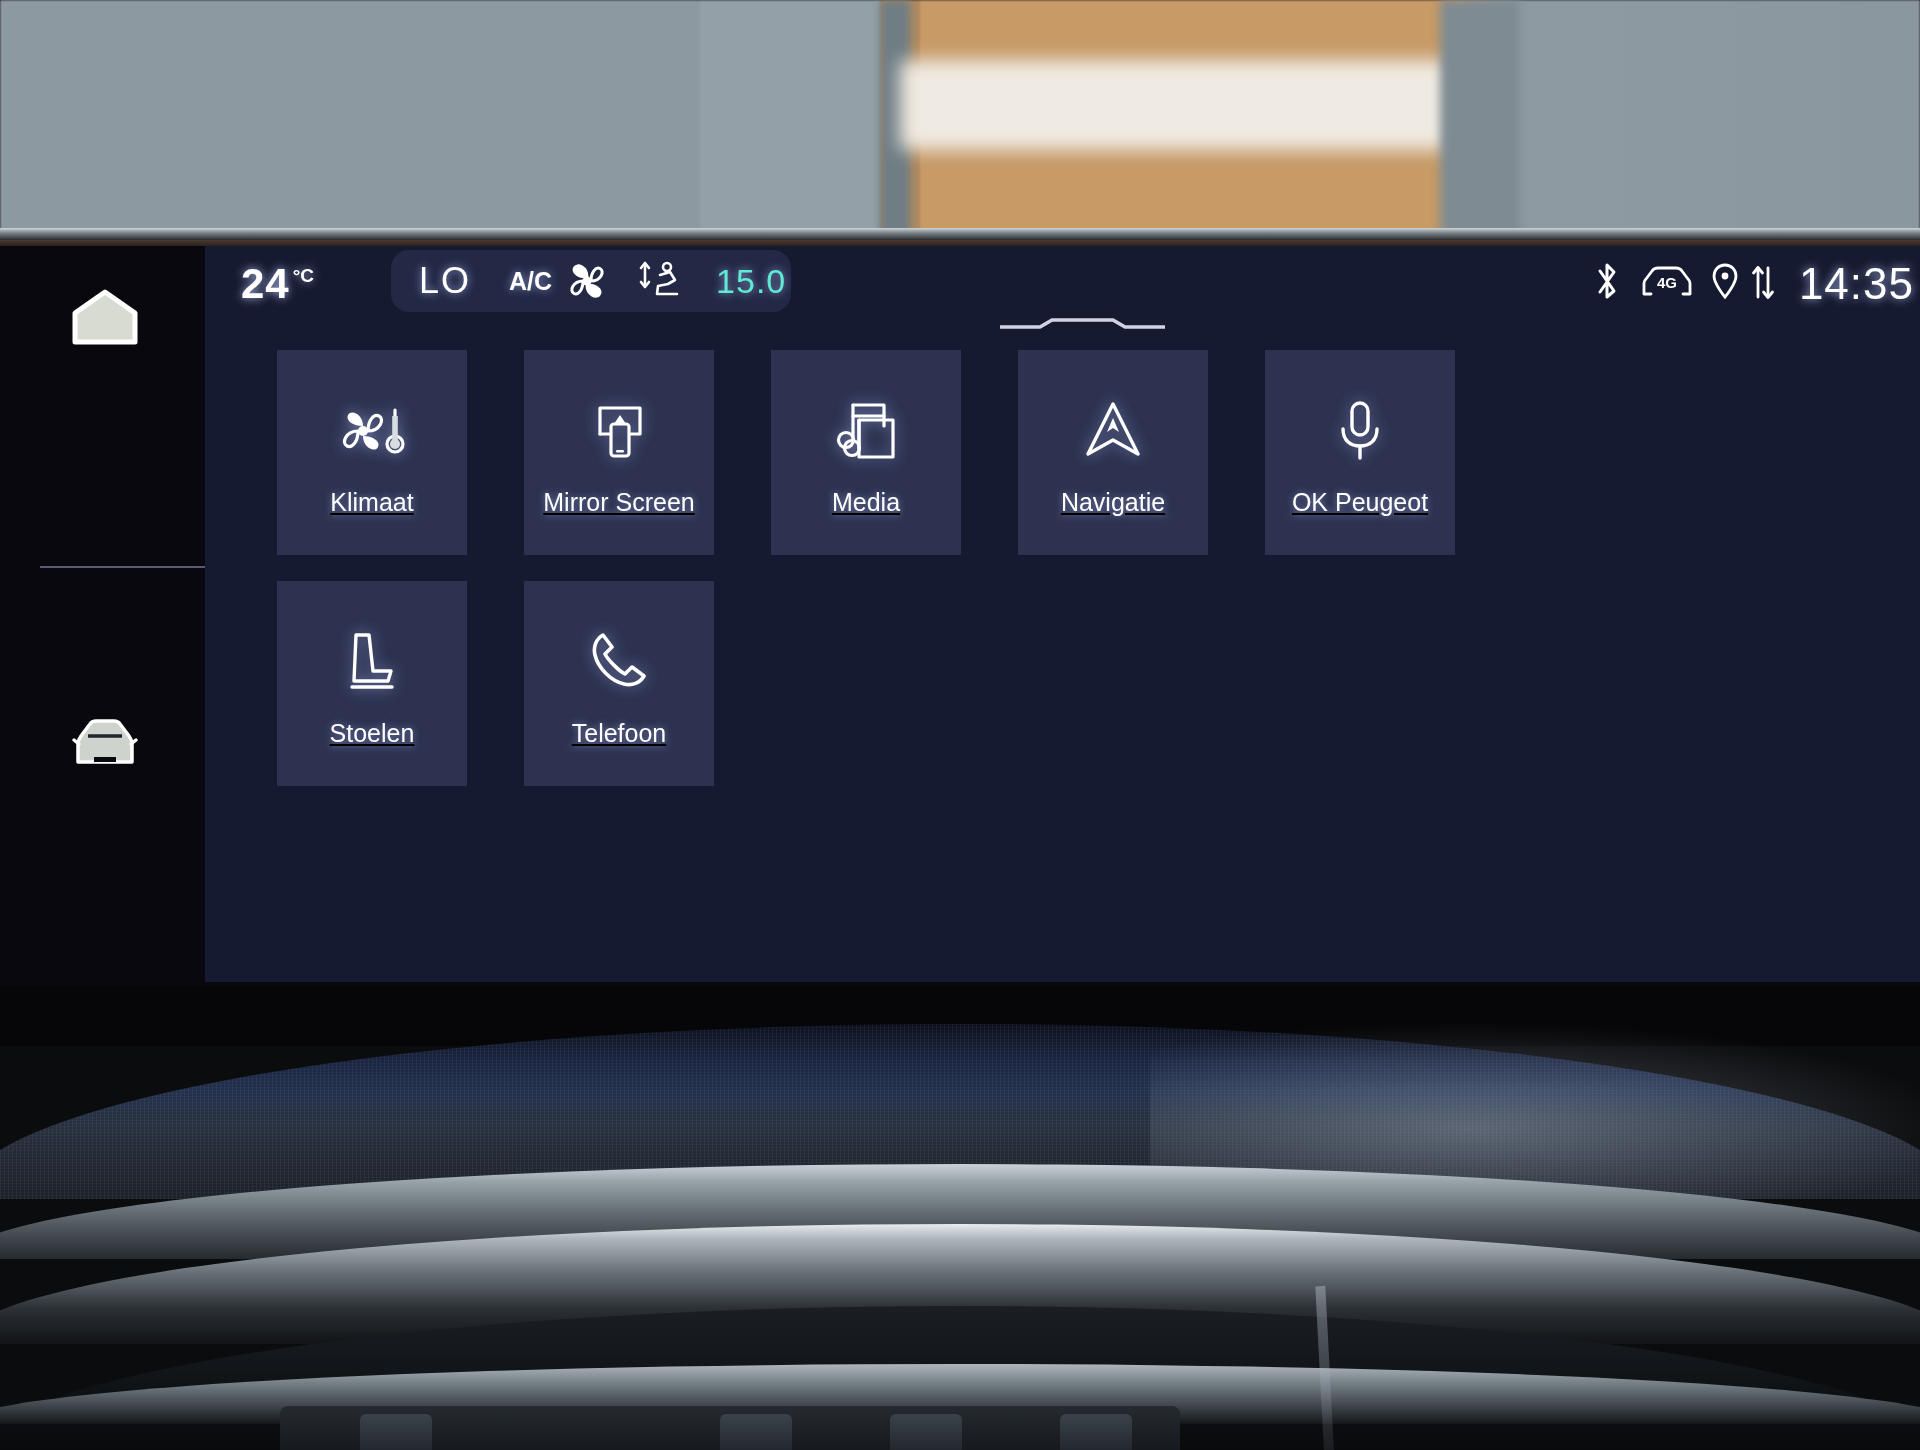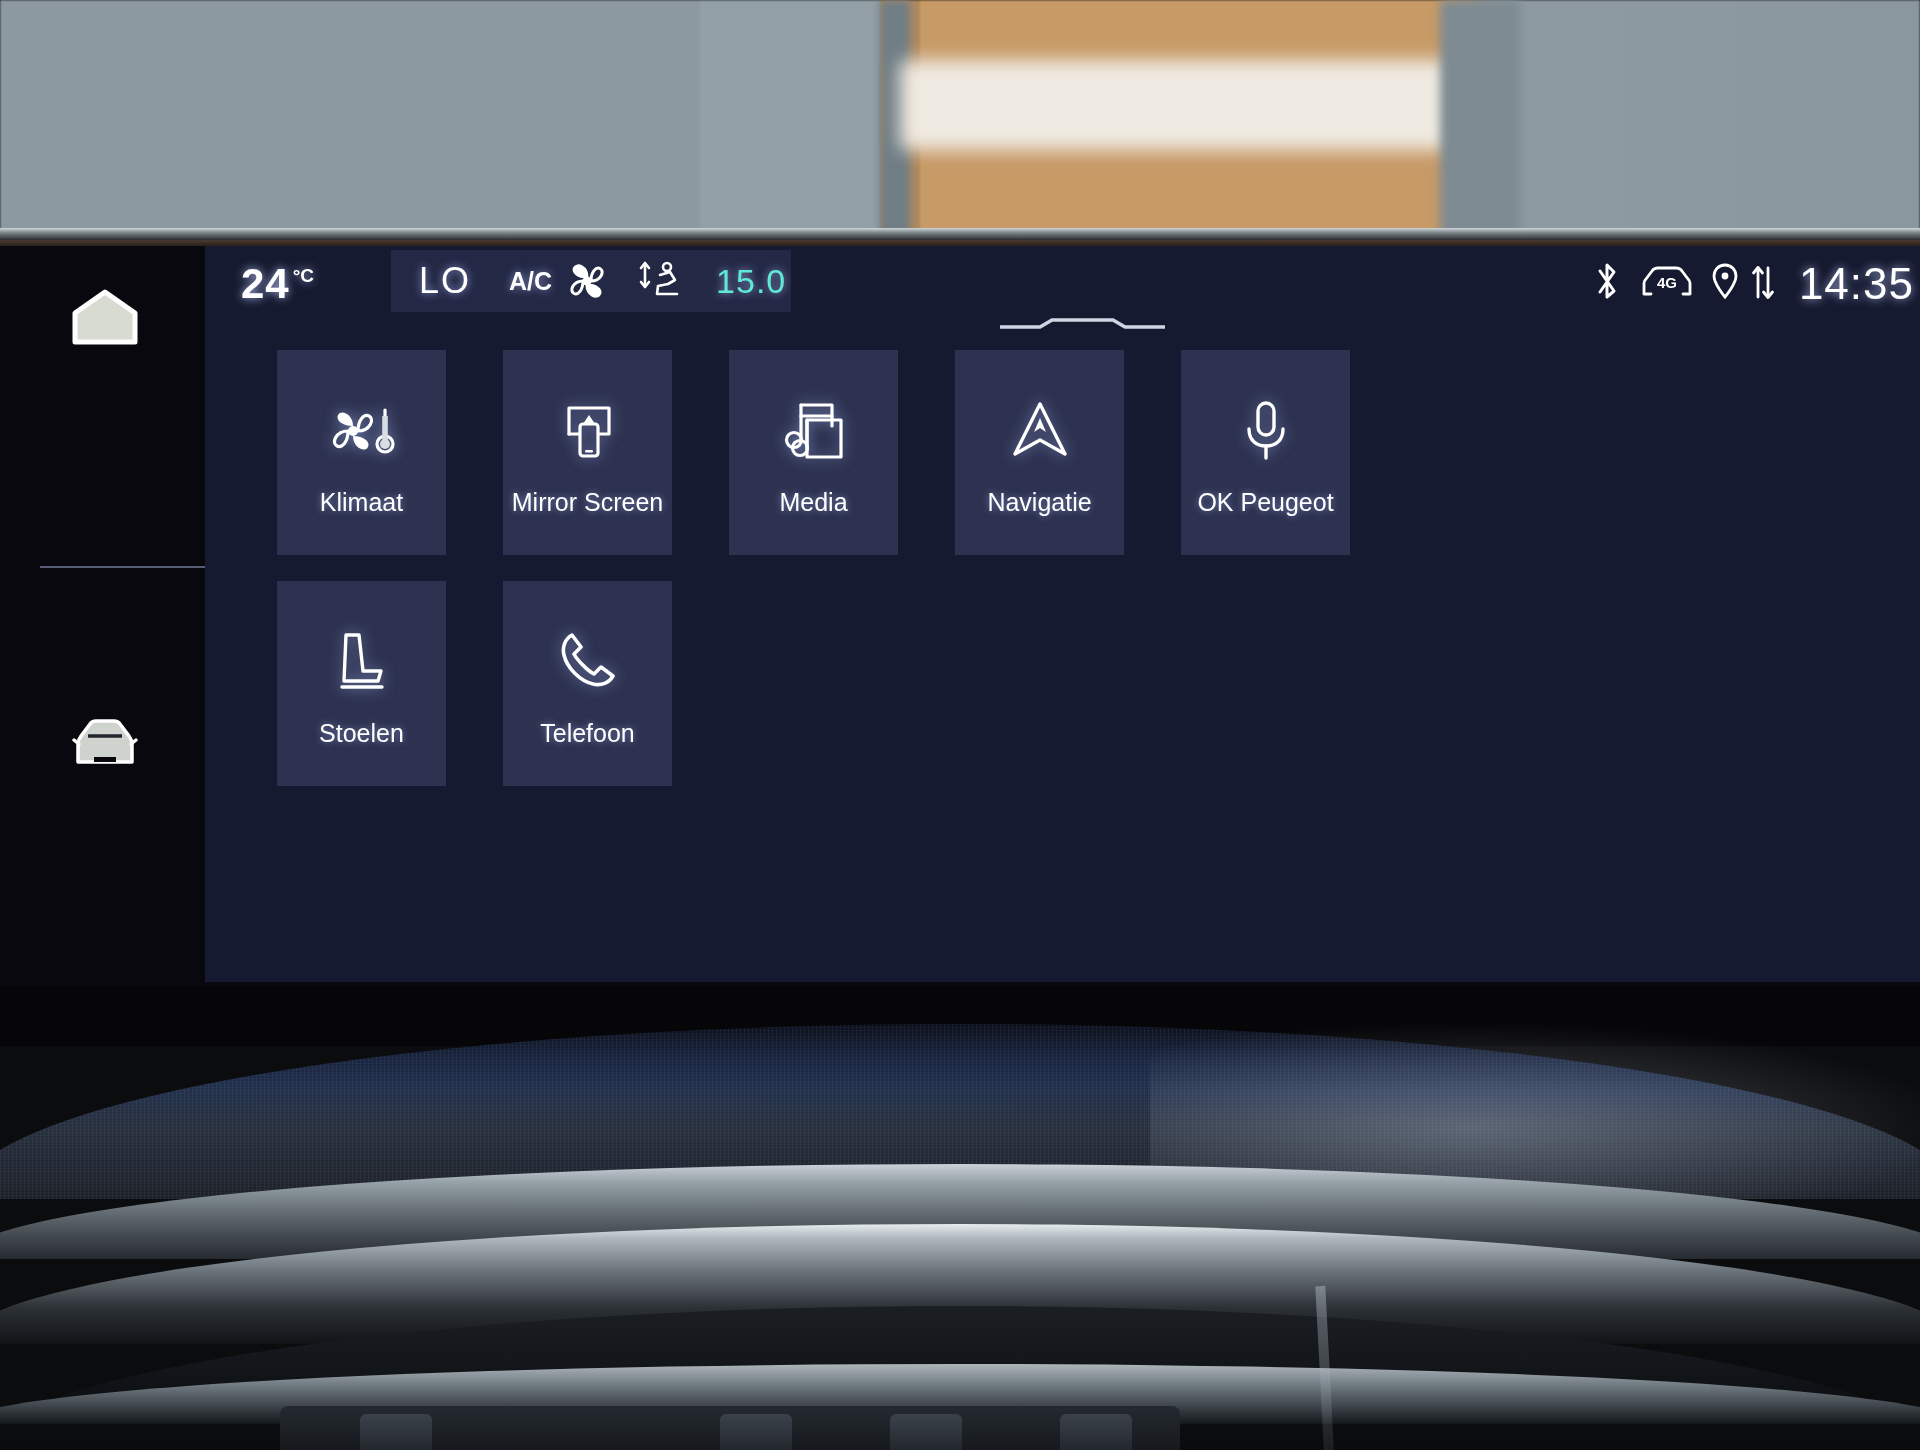--- a/index.html
+++ b/index.html
@@ -164,20 +164,21 @@
   #climate-chip {
     position: absolute;
     left: 186px;
     top: 4px;
     height: 62px;
     width: 400px;
     background: #232845;
     display: flex;
     align-items: center;
     gap: 0px;
+    border-radius: 18px;
   }
   .chip-lo {
     font-size: 36px;
     font-weight: 500;
     color: #ffffff;
     letter-spacing: 2px;
     margin-left: 28px;
     text-shadow: 0 0 8px rgba(180,195,255,0.8);
   }
   .chip-ac {
@@ -233,29 +234,30 @@
     left: 72px;
     top: 104px;
     width: 1600px;
   }
   .tile-row {
     display: flex;
     gap: 57px;
     margin-bottom: 26px;
   }
   .tile {
-    width: 169px;
+    width: 190px;
     height: 205px;
     background: #2d3250;
     display: flex;
     flex-direction: column;
     align-items: center;
     justify-content: flex-start;
     padding-top: 42px;
     box-sizing: border-box;
+    text-decoration: underline;
   }
   .tile-icon {
     height: 78px;
     display: flex;
     align-items: center;
     justify-content: center;
     filter: drop-shadow(0 0 7px rgba(175,195,255,0.55));
   }
   .tile-label {
     margin-top: 18px;

